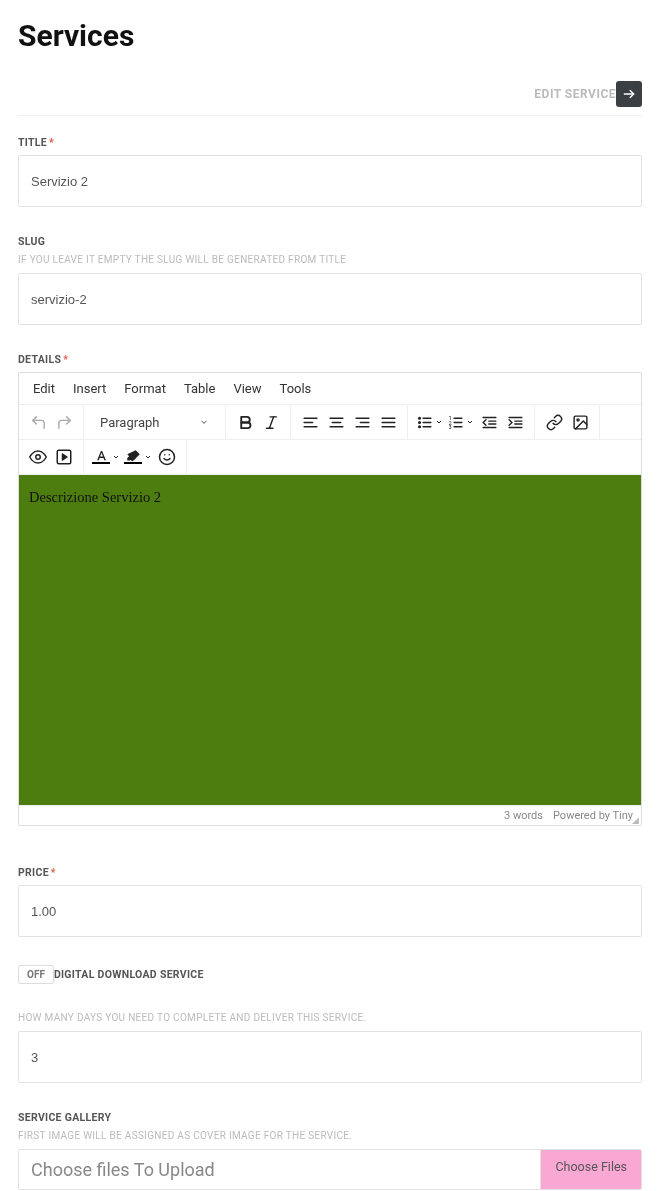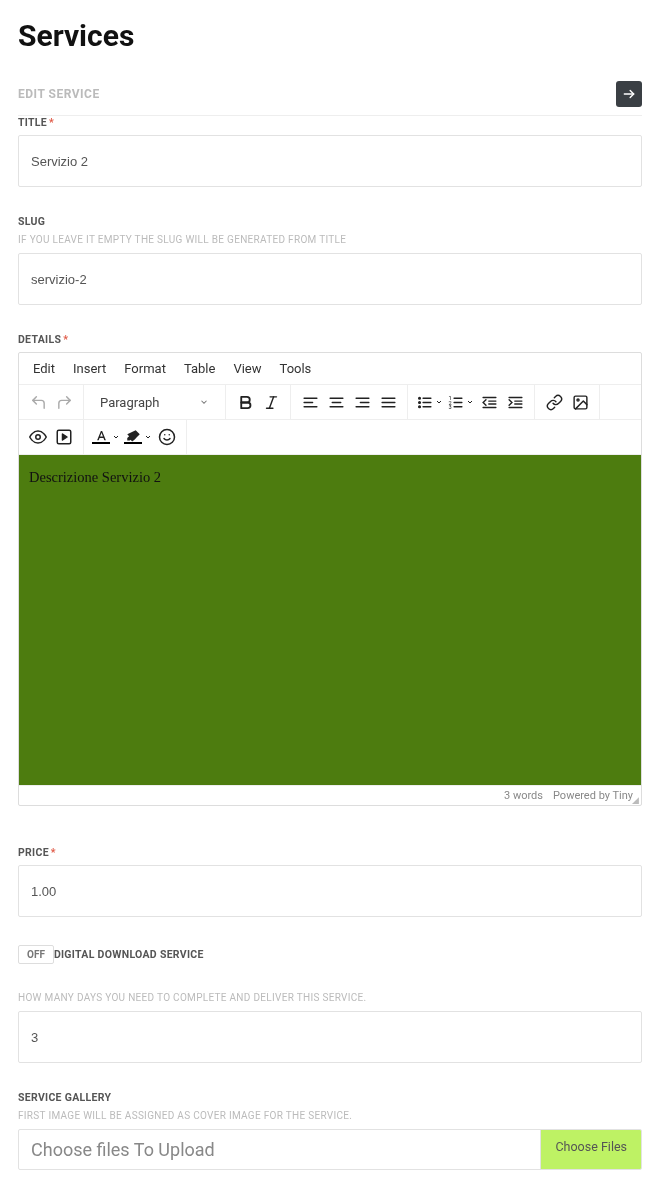--- a/index.html
+++ b/index.html
@@ -1,19 +1,19 @@
 <!DOCTYPE html>
 <html><head>
 <meta charset="utf-8">
 <style>
   * { box-sizing: border-box; margin: 0; padding: 0; }
   body { font-family: -apple-system, BlinkMacSystemFont, "Segoe UI", Roboto, Arial, sans-serif; background: #fff; color: #333; width: 660px; }
   .page { padding: 18px 18px 30px 18px; }
   h1 { font-size: 30px; font-weight: 700; color: #111; margin-bottom: 28px; }
-  .section-header { display: flex; align-items: center; justify-content: space-between; border-bottom: 1px solid #eee; padding-bottom: 8px; }
+  .section-header { display: flex; align-items: center; justify-content: flex-end; border-bottom: 1px solid #eee; padding-bottom: 8px; margin-bottom: 20px; }
   .section-header-label { font-size: 12px; font-weight: 700; color: #bbb; letter-spacing: 0.5px; }
   .icon-btn { width: 26px; height: 26px; background: #3a3f44; border-radius: 3px; display: flex; align-items: center; justify-content: center; cursor: pointer; }
   .icon-btn svg { stroke: #fff; }
   .field { margin-bottom: 28px; }
   .field-label { font-size: 10.5px; font-weight: 700; color: #555; letter-spacing: 0.3px; display: block; margin-bottom: 6px; }
   .field-label .req { color: #e05a47; margin-left: 2px; }
   .field-help { font-size: 10px; color: #bbb; letter-spacing: 0.3px; margin-bottom: 8px; display: block; }
   .text-input { width: 100%; height: 52px; border: 1px solid #e2e2e2; border-radius: 2px; padding: 0 12px; font-size: 13px; color: #555; background: #fff; outline: none; }
   .editor-wrap { border: 1px solid #ddd; border-radius: 2px; }
   .editor-menu { display: flex; gap: 18px; padding: 8px 14px; border-bottom: 1px solid #eee; font-size: 13px; color: #333; }
@@ -27,21 +27,21 @@
   .tb-select { display: flex; align-items: center; gap: 40px; padding: 0 10px; font-size: 13px; color: #444; cursor: pointer; }
   .tb-select svg { color: #777; }
   .editor-body { min-height: 330px; padding: 14px 10px; font-family: Georgia, 'Times New Roman', serif; font-size: 14.5px; color: #111; background:#4d7c0f; }
   .editor-status { display: flex; justify-content: flex-end; align-items: center; gap: 10px; padding: 3px 8px; font-size: 11px; color: #888; border-top: 1px solid #eee; position: relative; }
   .resize-handle { position: absolute; right: 2px; bottom: 2px; color: #bbb; font-size: 9px; line-height: 6px; cursor: nwse-resize;}
   .toggle-row { display: flex; align-items: center; margin-bottom: 28px; }
   .toggle-off { border: 1px solid #ddd; border-radius: 2px; padding: 3px 8px; font-size: 10px; font-weight: 700; color: #777; background: #fff; cursor: pointer; }
   .toggle-label { font-size: 10.5px; font-weight: 700; color: #555; letter-spacing: 0.3px; }
   .file-row { display: flex; border: 1px solid #e2e2e2; border-radius: 2px; overflow: hidden; }
   .file-placeholder { flex: 1; padding: 9px 12px; font-size: 18px; color: #888; }
-  .file-btn { background: #bef264; border-left: 1px solid #e2e2e2; padding: 9px 14px; font-size: 12.5px; color: #555; cursor: pointer; }
+  .file-btn { background: #f9a8d4; border-left: 1px solid #e2e2e2; padding: 9px 14px; font-size: 12.5px; color: #555; cursor: pointer; }
   .caret-sm { width:8px; height:8px; }
   .color-strip { height:2px; width:18px; position:relative; top:-2px; }
 </style>
 </head>
 <body>
 
 <div class="page">
   <h1>Services</h1>
 
   <div class="section-header">

